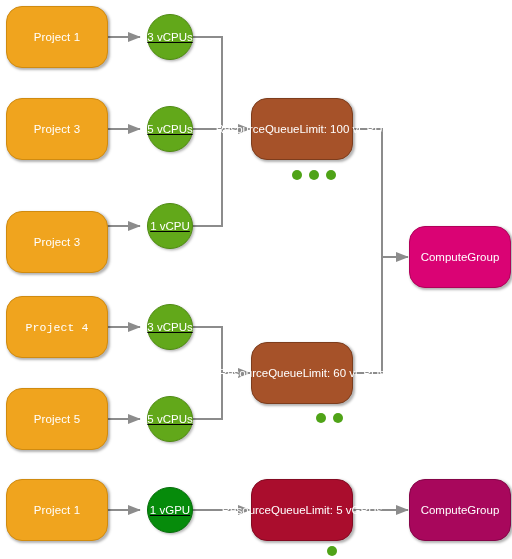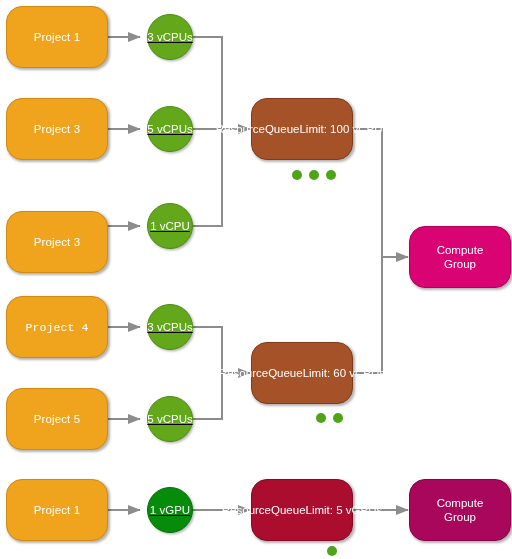--- a/index.html
+++ b/index.html
@@ -116,21 +116,21 @@
   
   .compute {
     position: absolute;
     width: 102px;
     height: 62px;
     border-radius: 16px;
     background: #DA0374;
     border: 1.6px solid #B00159;
     box-shadow: 1.5px 1.5px 2.5px rgba(0,0,0,0.30);
     display: flex;
-    flex-direction: column;
+    flex-direction: row;
     align-items: center;
     justify-content: center;
     box-sizing: border-box;
   }
   .compute.dark {
     background: #A8075C;
     border-color: #850448;
   }
   .compute .cline {
     color: #ffffff;

